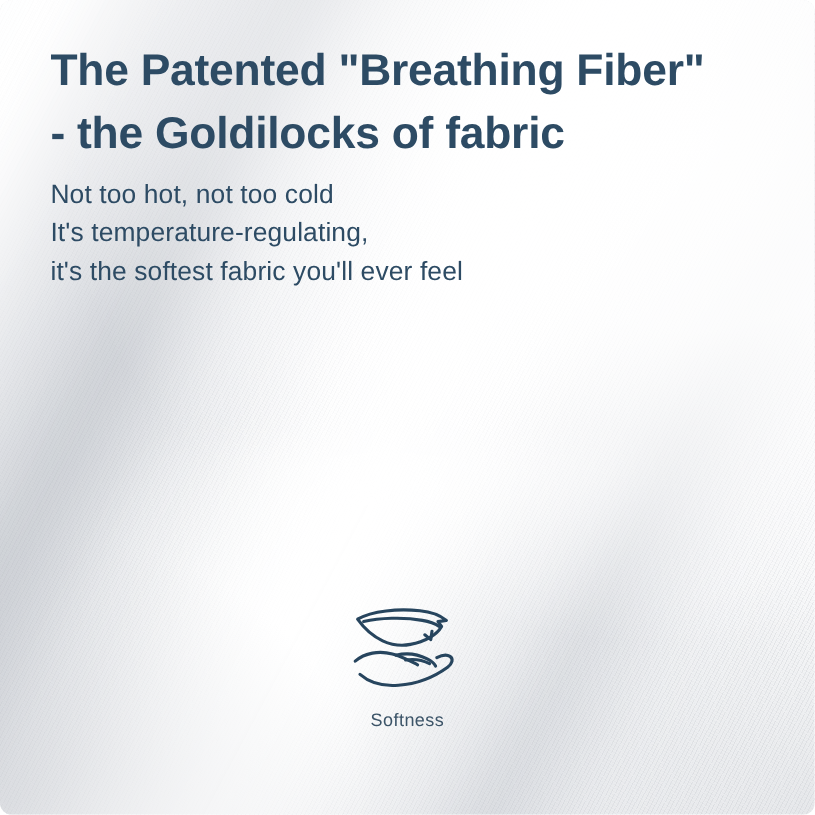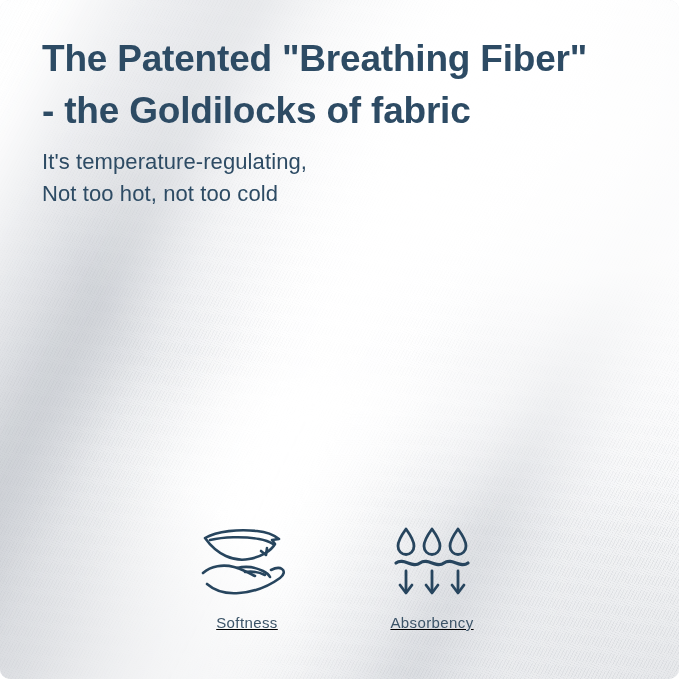--- a/index.html
+++ b/index.html
@@ -153,25 +153,24 @@
     letter-spacing: 0.1px;
     color: #2d4b64;
   }
   .subcopy .line { display: block; }
 
   
   .features {
     position: absolute;
     left: 0;
     right: 0;
-    top: 526px;
+    top: 504px;
     display: flex;
     justify-content: center;
     gap: 0;
-    text-decoration: underline;
   }
 
   .feature {
     width: 185px;
     display: flex;
     flex-direction: column;
     align-items: center;
   }
 
   .feature-icon {
@@ -204,22 +203,23 @@
   <div class="bg-highlight"></div>
   <div class="bg-defocus"></div>
   <div class="bg-vignette"></div>
 
   <div class="content">
 
     <div class="headline"><span>The Patented "Breathing Fiber"</span>
 <span>- the Goldilocks of fabric</span></div>
 
     <div class="subcopy">
+      <span class="line">Not too hot, not too cold</span>
       <span class="line">It's temperature-regulating,</span>
-      <span class="line">Not too hot, not too cold</span>
+      <span class="line">it's the softest fabric you'll ever feel</span>
     </div>
 
     <div class="features">
 
       <div class="feature">
         <div class="feature-icon">
           <svg width="92" height="68" viewBox="0 0 92 68" fill="none" stroke="#27455e" stroke-width="2.6" stroke-linecap="round" stroke-linejoin="round">
 
             <path d="M4 10 C16 3 38 1 56 3 C66 4 73 7 78 11 L71 12 L74 16
                      C70 23 60 29 48 31 C33 34 16 27 4 10 Z"></path>
@@ -233,41 +233,16 @@
                      C83 47 84 43 81 41 C78 39 74 40 70 42"></path>
 
             <path d="M36 40 C44 38 54 39 62 43 C66 45 68 47 69 49"></path>
             <path d="M44 44 C51 43 58 44 64 47"></path>
           </svg>
         </div>
         <div class="feature-label">Softness</div>
       </div>
 
 
-      <div class="feature">
-        <div class="feature-icon">
-          <svg width="78" height="72" viewBox="0 0 78 72" fill="none" stroke="#27455e" stroke-width="2.8" stroke-linecap="round" stroke-linejoin="round">
-
-            <path d="M13 3 C13 3 5 14 5 20 C5 25 8.6 28.5 13 28.5
-                     C17.4 28.5 21 25 21 20 C21 14 13 3 13 3 Z"></path>
-
-            <path d="M39 3 C39 3 31 14 31 20 C31 25 34.6 28.5 39 28.5
-                     C43.4 28.5 47 25 47 20 C47 14 39 3 39 3 Z"></path>
-
-            <path d="M65 3 C65 3 57 14 57 20 C57 25 60.6 28.5 65 28.5
-                     C69.4 28.5 73 25 73 20 C73 14 65 3 65 3 Z"></path>
-
-            <path d="M3 37 C11 31 19 43 27 37 C35 31 43 43 51 37 C59 31 67 43 75 37" stroke-width="3.2"></path>
-
-            <path d="M13 45 L13 66"></path>
-            <path d="M7 59 L13 67 L19 59"></path>
-            <path d="M39 45 L39 66"></path>
-            <path d="M33 59 L39 67 L45 59"></path>
-            <path d="M65 45 L65 66"></path>
-            <path d="M59 59 L65 67 L71 59"></path>
-          </svg>
-        </div>
-        <div class="feature-label">Absorbency</div>
-      </div>
 
     </div>
   </div>
 </div>
 
 </body></html>

